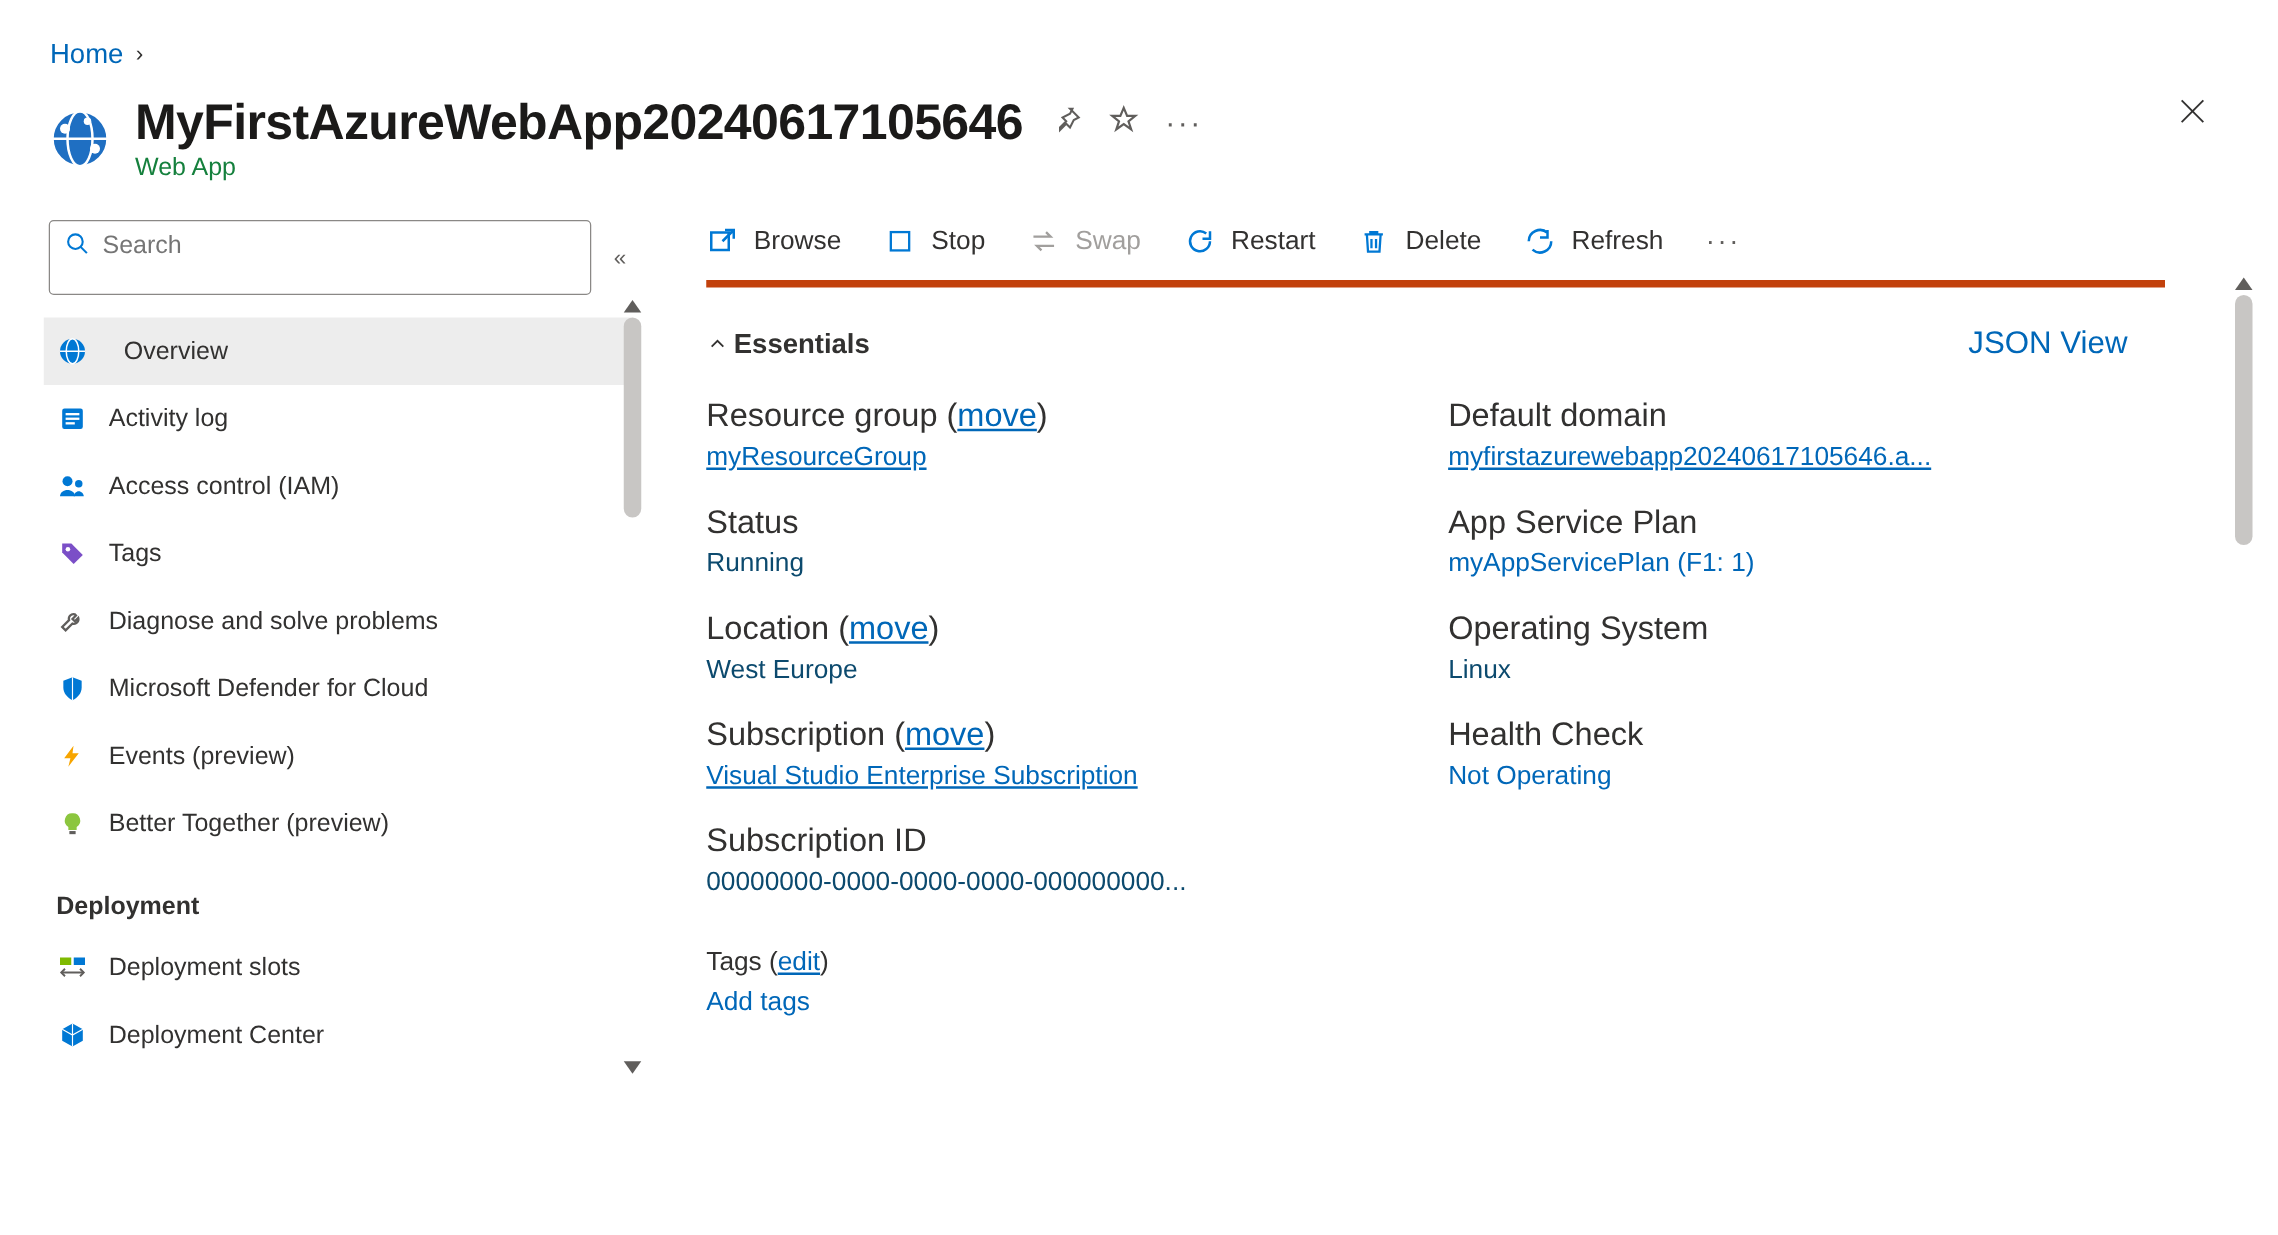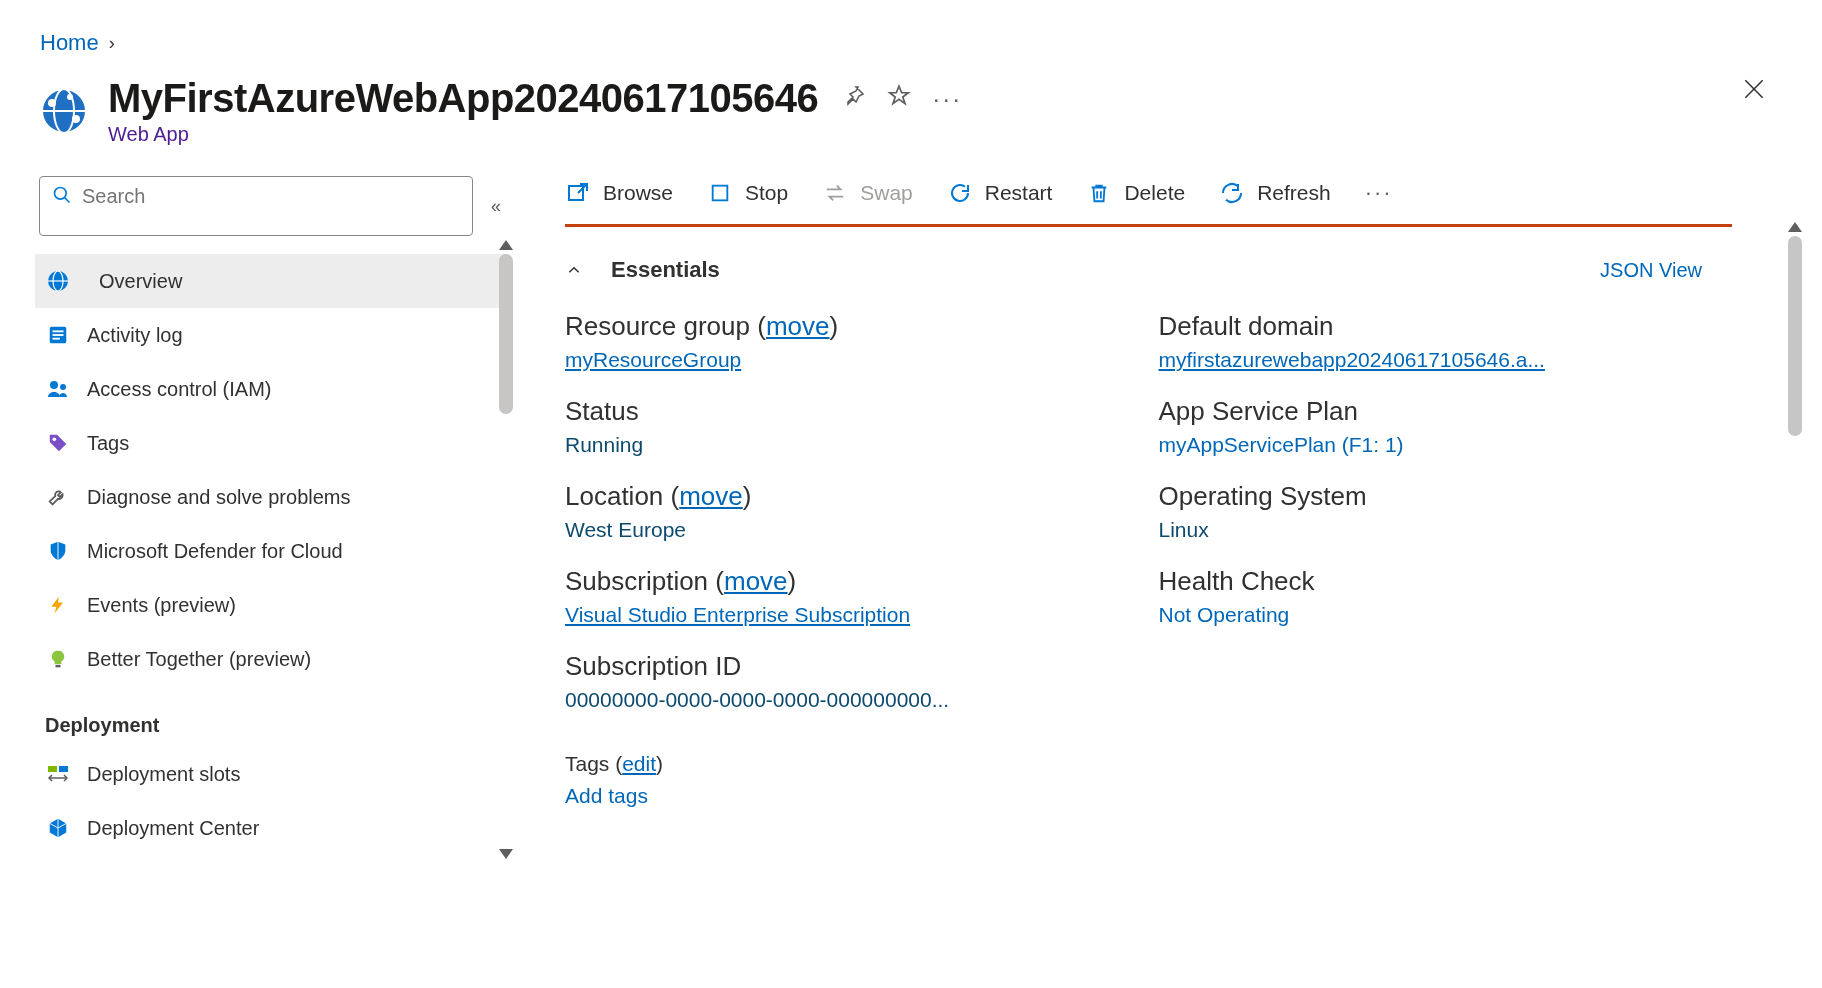--- a/index.html
+++ b/index.html
@@ -33,21 +33,21 @@
     gap: 20px;
     position: relative;
   }
   .app-icon {
     width: 48px; height: 48px; flex: 0 0 48px;
     display:flex; align-items:center; justify-content:center;
   }
   .title-block { flex: 1; }
   .title-row { display:flex; align-items:center; gap: 24px; }
   .page-title { font-size: 40px; font-weight: 600; color: #1b1a19; letter-spacing: -0.5px;}
-  .subtitle { font-size: 20px; color: #4c1d95; margin-top: 2px; }
+  .subtitle { font-size: 20px; color: #15803d; margin-top: 2px; }
   .header-actions { display:flex; align-items:center; gap: 20px; color:#605e5c; }
   .header-close { position:absolute; right: 55px; top: 10px; font-size: 28px; cursor:pointer; color:#323130; }
 
   
   .layout { display:flex; padding: 20px 30px 0 35px; gap: 20px; height: calc(100% - 160px); }
   .sidebar { width: 470px; flex: 0 0 470px; position:relative; }
   .content { flex:1; position:relative; padding-left: 40px; padding-right: 60px; }
 
   
   .search-row { display:flex; align-items:center; gap: 18px; padding: 0 4px 18px 4px; }
@@ -74,34 +74,34 @@
 
   
   .scroll-thumb {
     position:absolute; width:14px; background:#c8c6c4; border-radius: 8px;
   }
 
   
   .toolbar {
     display:flex; align-items:center; gap: 34px;
     padding: 4px 0 18px 0;
-    border-bottom: 3px solid #c2410c;
+    border-bottom: 6px solid #c2410c;
   }
   .tool-btn { display:flex; align-items:center; gap:12px; font-size:21px; cursor:pointer; color:#323130; }
   .tool-btn.disabled { color:#a19f9d; }
   .tool-btn .ticon { width:26px; height:26px; display:flex;align-items:center;justify-content:center; }
   .tool-more { color:#605e5c; font-size:22px; letter-spacing:2px; cursor:pointer; }
 
   
   .essentials-header {
     display:flex; align-items:center; justify-content:space-between;
     padding: 30px 30px 14px 0;
   }
-  .essentials-toggle { display:flex; align-items:center; gap:28px; font-size:22px; font-weight:600; cursor:pointer;}
-  .json-view { color:#0067b8; font-size:20px; cursor:pointer; }
+  .essentials-toggle { display:flex; align-items:center; gap:4px; font-size:22px; font-weight:600; cursor:pointer;}
+  .json-view { color:#0067b8; font-size:25px; cursor:pointer; }
 
   .essentials-grid {
     display:grid;
     grid-template-columns: 1fr 1fr;
     column-gap: 60px;
     padding-right: 40px;
   }
   .kv { padding: 14px 0 10px 0; }
   .kv-label { font-size:26px; color:#323130; margin-bottom: 6px; }
   .kv-label .move { color:#0067b8; text-decoration: underline; cursor:pointer;}

